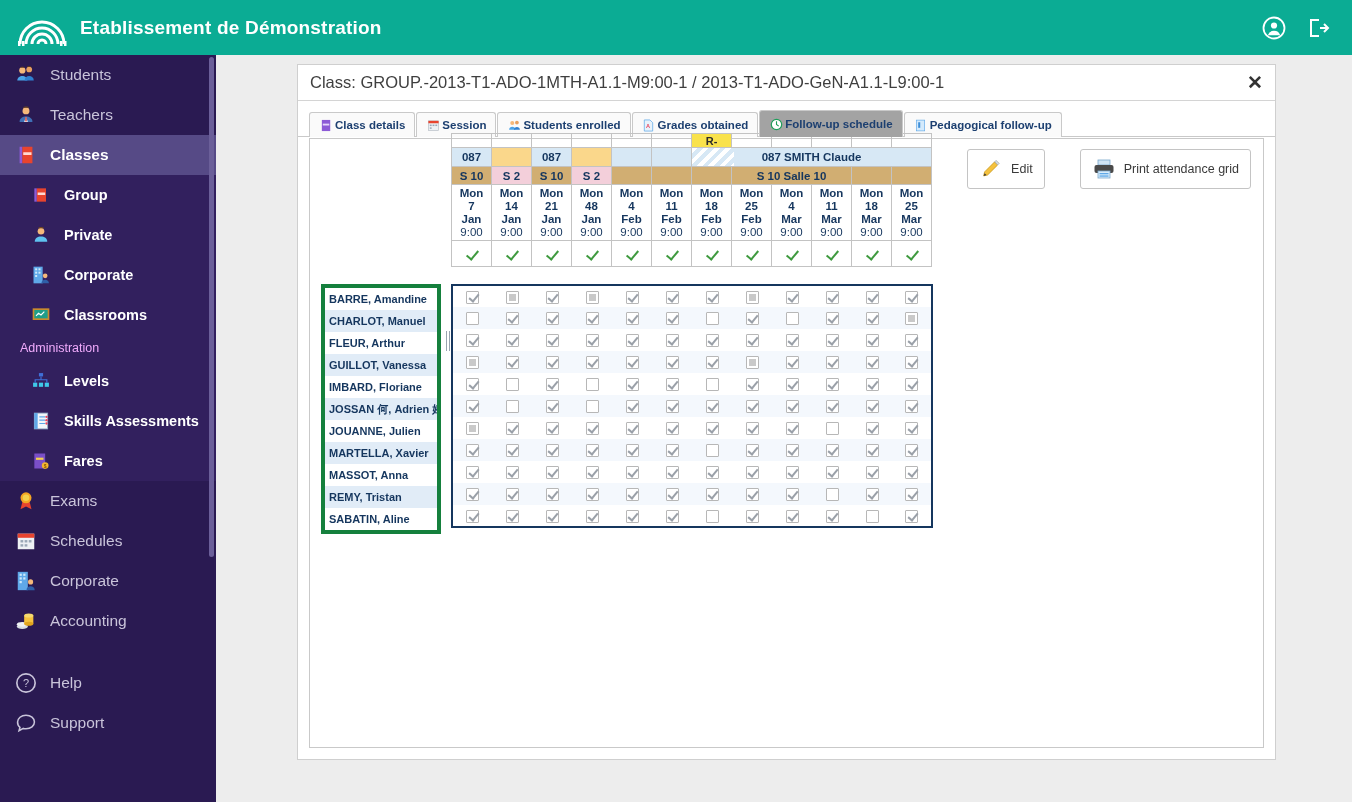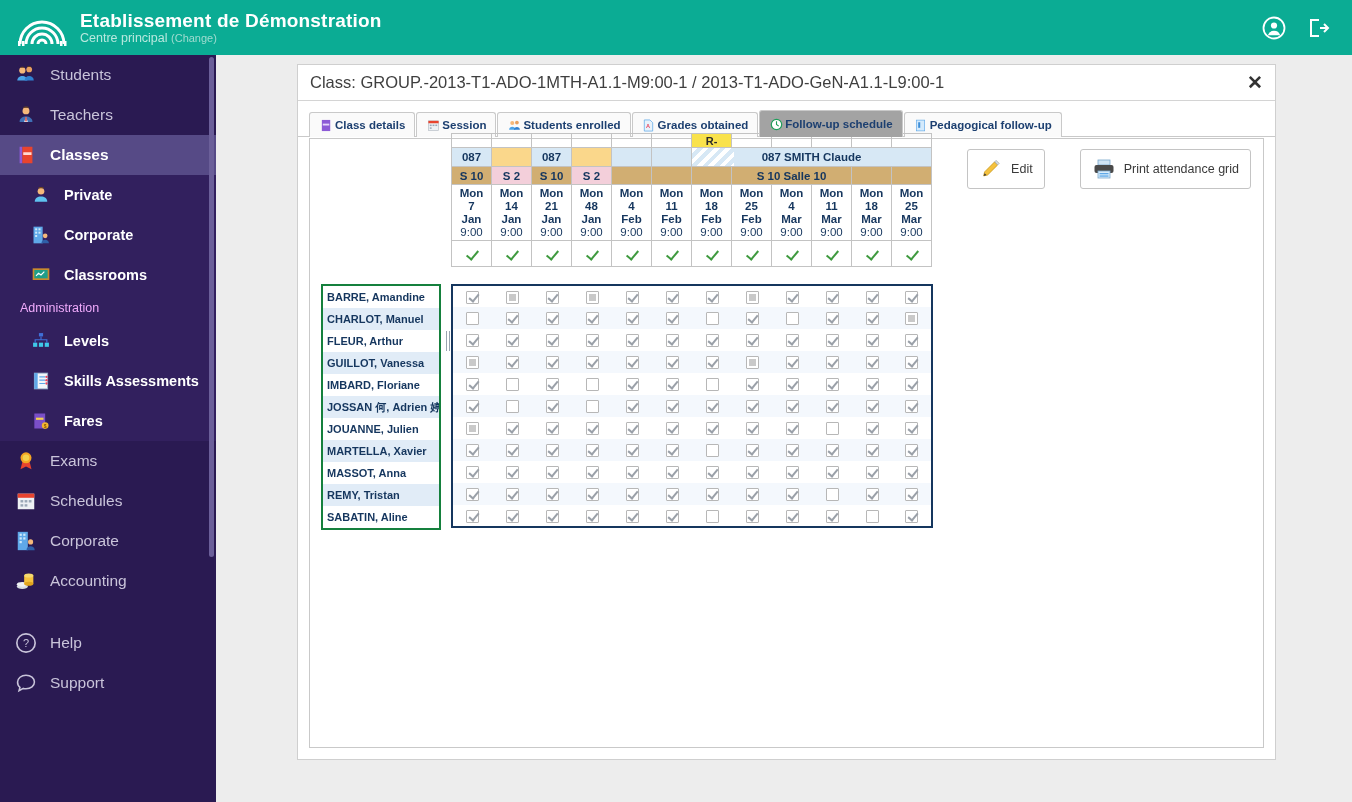--- a/index.html
+++ b/index.html
@@ -75,21 +75,21 @@
     border:1px solid #c4c4c4; border-radius:3px; padding:6px 11px;
     font-size:12.5px; color:#3a3a3a; cursor:pointer; min-height:40px;
   }
   .act-sep { width:1px; background:#d7d7d7; margin:4px 9px; }
   .act-btn .aic { width:24px; height:24px; flex:none; display:flex; align-items:center; justify-content:center; }
   #print-btn span.lbl { line-height:13px; text-align:left; }
 
   
   #grid-wrap { position:absolute; left:0; top:0; width:100%; height:100%; }
 
-  #names-box { position:absolute; left:11px; top:145px; width:120px; border:2px solid #15803d; background:#fff; }
+  #names-box { position:absolute; left:11px; top:145px; width:120px; border:4px solid #15803d; background:#fff; }
   .name-row {
     height:22px; display:flex; align-items:center; padding-left:4px;
     font-size:11px; font-weight:bold; color:#15365e; white-space:nowrap; overflow:hidden;
   }
   .name-row:nth-child(even) { background:#e1ecf7; }
 
   #drag-handle { position:absolute; left:134px; top:188px; width:11px; height:28px; cursor:col-resize; display:flex; align-items:center; justify-content:center; }
   #drag-handle .bar { width:1.5px; height:20px; background:#9aa4b0; margin:0 .8px; }
 
   #sched { position:absolute; left:141px; top:-6px; border-collapse:collapse; }
@@ -138,24 +138,20 @@
       <g fill="#ffffff">
         <rect x="4" y="33" width="2.5" height="5"></rect>
           <rect x="8" y="33" width="2.5" height="5"></rect>
         <rect x="46" y="33" width="2.5" height="5"></rect>
           <rect x="50" y="33" width="2.5" height="5"></rect>
       </g>
     </svg>
   </div>
   <div id="brand-text">
     <div id="brand-title">Etablissement de Démonstration</div>
-    <div id="brand-sub">
-      <span>Centre principal</span>
-      <span class="change">(Change)</span>
-    </div>
   </div>
   <div id="topbar-right">
     <span class="topicon">
       <svg viewBox="0 0 24 24" width="24" height="24">
           <circle cx="12" cy="12" r="10.5" fill="none" stroke="#fff" stroke-width="1.8"></circle>
           <circle cx="12" cy="9.5" r="3.1" fill="#fff"></circle>
           <path d="M5.8 19.2a6.6 6.6 0 0 1 12.4 0" fill="#fff"></path>
         </svg>
     </span>
     <span class="topicon">
@@ -202,20 +198,30 @@
       <svg viewBox="0 0 24 24" width="22" height="22">
           <path d="M5 3h3v18H5z" fill="#8c5ad6"></path>
           <path d="M8 3h11v18H8z" fill="#e8442e"></path>
           <rect x="9" y="9" width="9" height="3" fill="#ffd9d2"></rect>
         </svg>
     </span>
     <span>Classes</span>
   </div>
 
   <div class="nav-group">
+    <div class="nav-sub">
+      <span class="ni-icon">
+        <svg viewBox="0 0 24 24" width="20" height="20">
+            <path d="M4 4h3v16H4z" fill="#8c5ad6"></path>
+            <path d="M7 4h11v16H7z" fill="#e8442e"></path>
+            <rect x="8" y="9" width="9" height="3" fill="#ffd9d2"></rect>
+          </svg>
+      </span>
+      <span>Group</span>
+    </div>
     <div class="nav-sub">
       <span class="ni-icon">
         <svg viewBox="0 0 24 24" width="20" height="20">
             <circle cx="12" cy="7.5" r="4" fill="#f5b87a"></circle>
             <path d="M4.5 20c0-4 3.4-6.2 7.5-6.2s7.5 2.2 7.5 6.2z" fill="#5fc2f0"></path>
             <path d="M8 4c1.7-2.2 6.4-2.2 8 0z" fill="#6b4423"></path>
           </svg>
       </span>
       <span>Private</span>
     </div>

